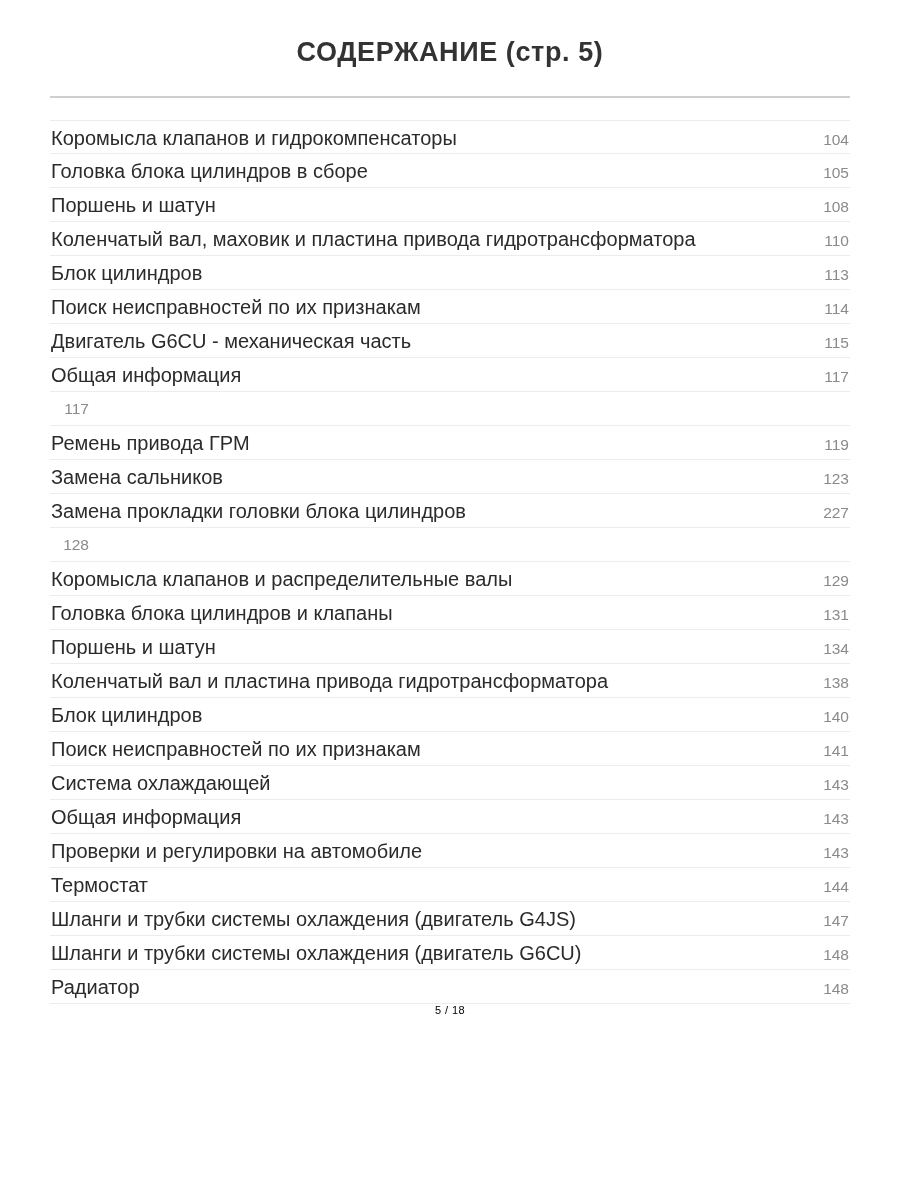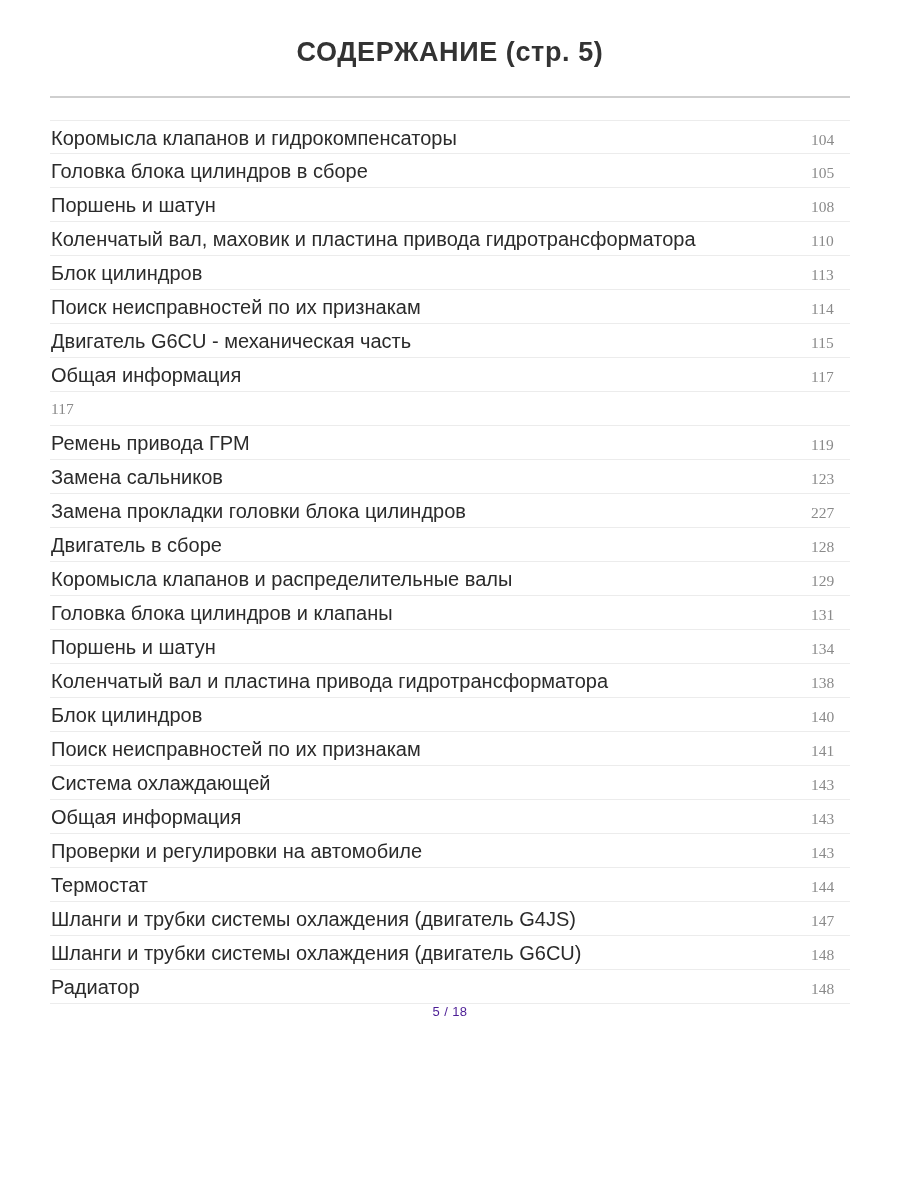--- a/index.html
+++ b/index.html
@@ -65,32 +65,31 @@
     line-height: 34px;
     white-space: nowrap;
     overflow: hidden;
     text-overflow: ellipsis;
     padding-right: 18px;
   }
   .toc-row-page {
     font-size: 15.5px;
     color: #8a8a8a;
     line-height: 34px;
-    text-align: left;
+    text-align: right;
     min-width: 38px;
     flex: 0 0 auto;
     font-variant-numeric: tabular-nums;
-    font-family: Liberation Serif, serif;
   }
   .page-footer {
     margin-top: auto;
     padding-bottom: 44px;
     text-align: center;
-    font-size: 13px;
-    color: #4c1d95;
+    font-size: 11px;
+    color: #000000;
     letter-spacing: 0.4px;
   }
 </style>
 </head>
 <body>
 
 <div class="page">
 
   <h1 class="toc-title">СОДЕРЖАНИЕ (стр. 5)</h1>
 
@@ -138,21 +137,20 @@
       </li>
       <li class="toc-row">
         <span class="toc-row-title">Замена сальников</span>
         <span class="toc-row-page">123</span>
       </li>
       <li class="toc-row">
         <span class="toc-row-title">Замена прокладки головки блока цилиндров</span>
         <span class="toc-row-page">227</span>
       </li>
       <li class="toc-row">
-        <span class="toc-row-title">Двигатель в сборе</span>
         <span class="toc-row-page">128</span>
       </li>
       <li class="toc-row">
         <span class="toc-row-title">Коромысла клапанов и распределительные валы</span>
         <span class="toc-row-page">129</span>
       </li>
       <li class="toc-row">
         <span class="toc-row-title">Головка блока цилиндров и клапаны</span>
         <span class="toc-row-page">131</span>
       </li>

